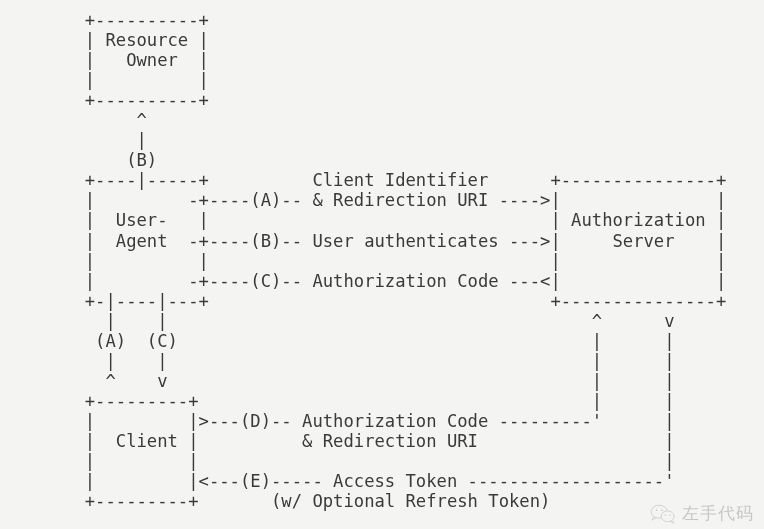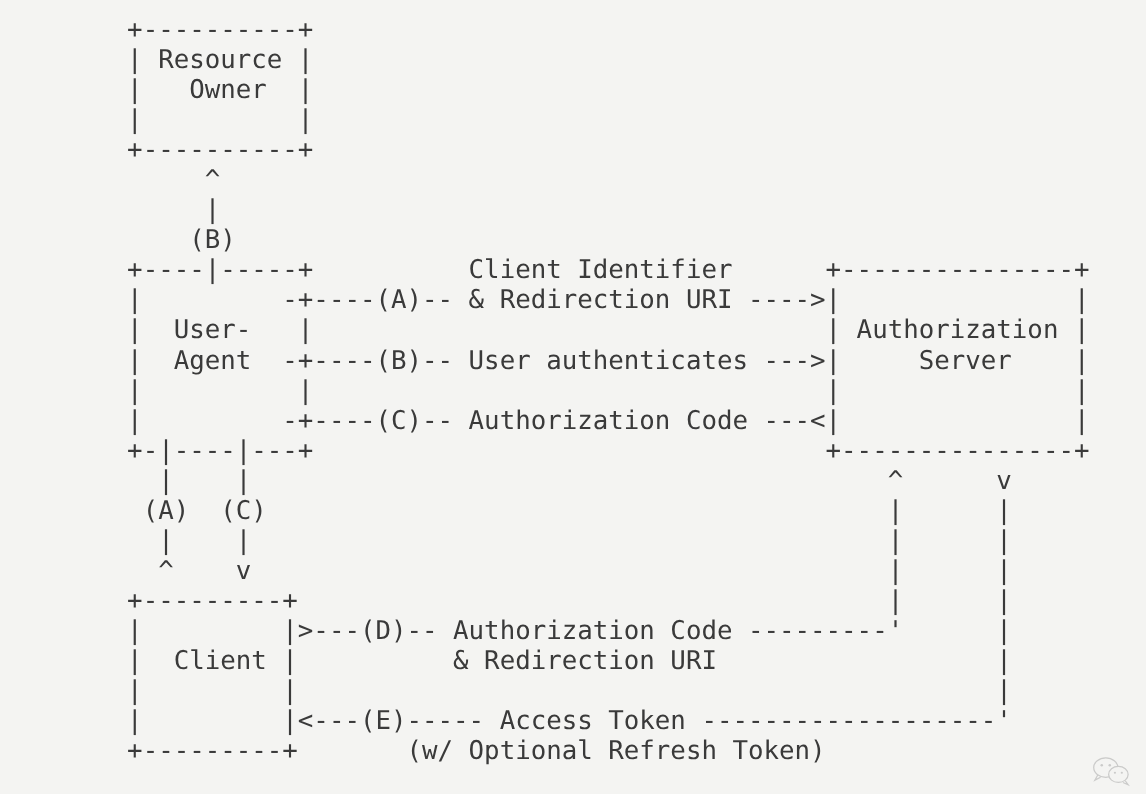--- a/index.html
+++ b/index.html
@@ -89,13 +89,14 @@
       <ellipse cx="12" cy="11" rx="10.5" ry="8.5"></ellipse>
       <path d="M5 17.5 L2.5 22 L7.5 19.4"></path>
       <circle cx="8.5" cy="9" r="1.1" fill="#9a9a9a" stroke="none"></circle>
       <circle cx="15.5" cy="9" r="1.1" fill="#9a9a9a" stroke="none"></circle>
       <ellipse cx="23" cy="17" rx="8.5" ry="7" fill="#f4f4f2"></ellipse>
       <path d="M29 22.5 L31.5 26 L27 24"></path>
       <circle cx="20" cy="15.5" r="0.95" fill="#9a9a9a" stroke="none"></circle>
       <circle cx="26" cy="15.5" r="0.95" fill="#9a9a9a" stroke="none"></circle>
     </svg>
   </span>
+  <span class="wm-text">左手代码</span>
 </div>
 
 </body></html>

